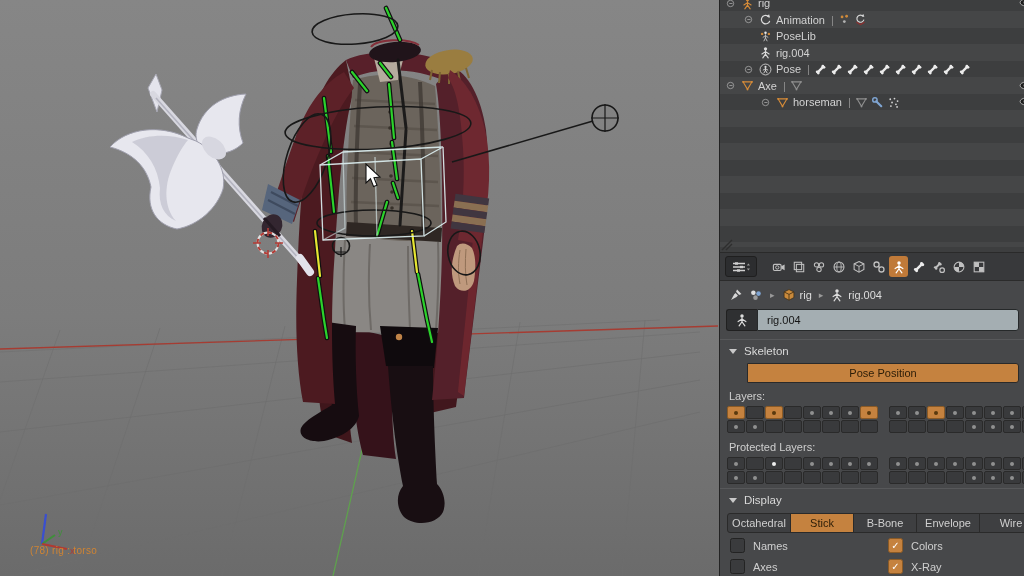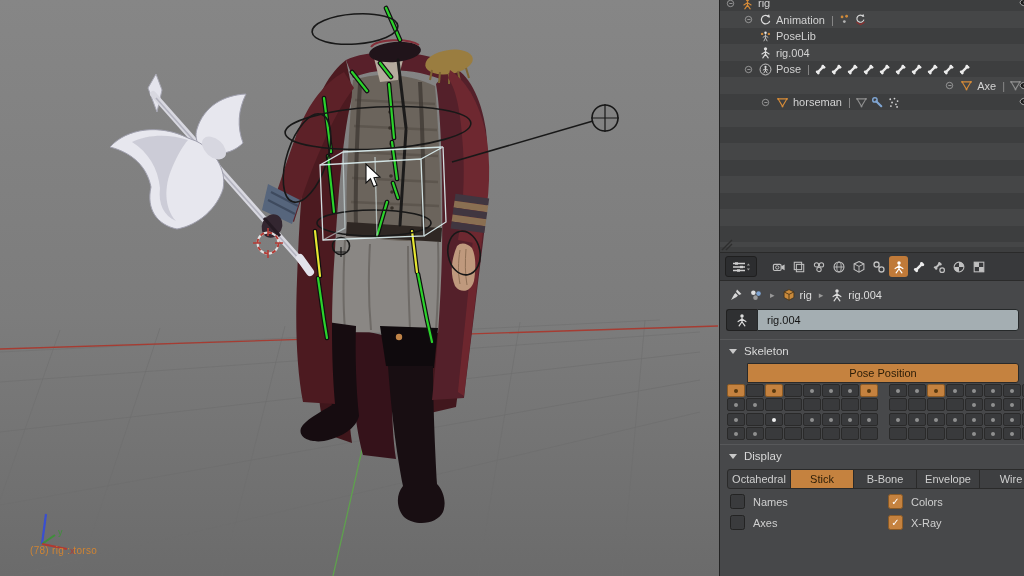--- a/index.html
+++ b/index.html
@@ -443,21 +443,21 @@
           <svg class="ic ic13" style="margin-right: 3px;">
             <use href="#i-bone"></use>
           </svg>
           <svg class="ic ic13" style="margin-right: 3px;">
             <use href="#i-bone"></use>
           </svg>
           <svg class="ic ic13" style="margin-right: 3px;">
             <use href="#i-bone"></use>
           </svg>
         </div>
-        <div class="orow" style="padding-left: 6px; justify-content: flex-end;">
+        <div class="orow" style="padding-left: 6px;">
           <span class="exp"></span>
           <span style="width: 6px;"></span>
           <svg class="ic ic13 ic-orange">
             <use href="#i-mesh"></use>
           </svg>
           <span class="lbl">Axe</span>
           <span class="pipe">|</span>
           <svg class="ic ic13 ic-gray" style="margin-right: 3px;">
             <use href="#i-mesh"></use>
           </svg>
@@ -594,20 +594,21 @@
 
     <div class="sec-head">
       <span class="tri"></span>
       <span>Skeleton</span>
     </div>
 
     <div class="seg" id="position-buttons" style="margin-top:2px">
         <div class="seg-btn active">Pose Position</div>
       </div>
 
+    <div class="mini-label">Layers:</div>
     <div class="lgrids" id="layers-grid">
         <div class="lgroup">
           <div class="lcell on">
             <span class="d"></span>
           </div>
           <div class="lcell"></div>
           <div class="lcell on">
             <span class="d"></span>
           </div>
           <div class="lcell"></div>
@@ -669,20 +670,21 @@
           <div class="lcell">
             <span class="d"></span>
           </div>
           <div class="lcell">
             <span class="d"></span>
           </div>
           <div class="lcell"></div>
         </div>
       </div>
 
+    <div class="mini-label">Protected Layers:</div>
     <div class="lgrids" id="protected-grid">
         <div class="lgroup">
           <div class="lcell">
             <span class="d"></span>
           </div>
           <div class="lcell"></div>
           <div class="lcell lit">
             <span class="d"></span>
           </div>
           <div class="lcell"></div>

